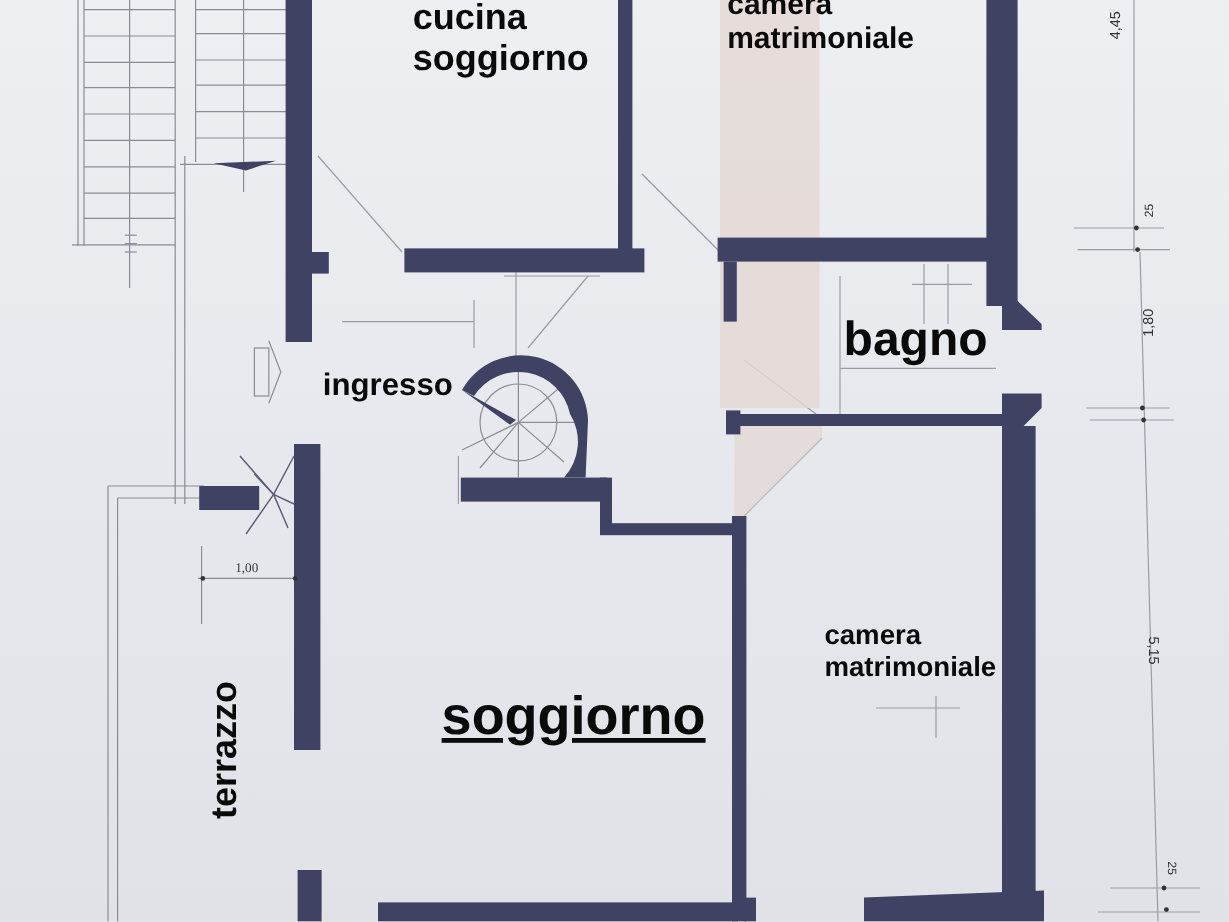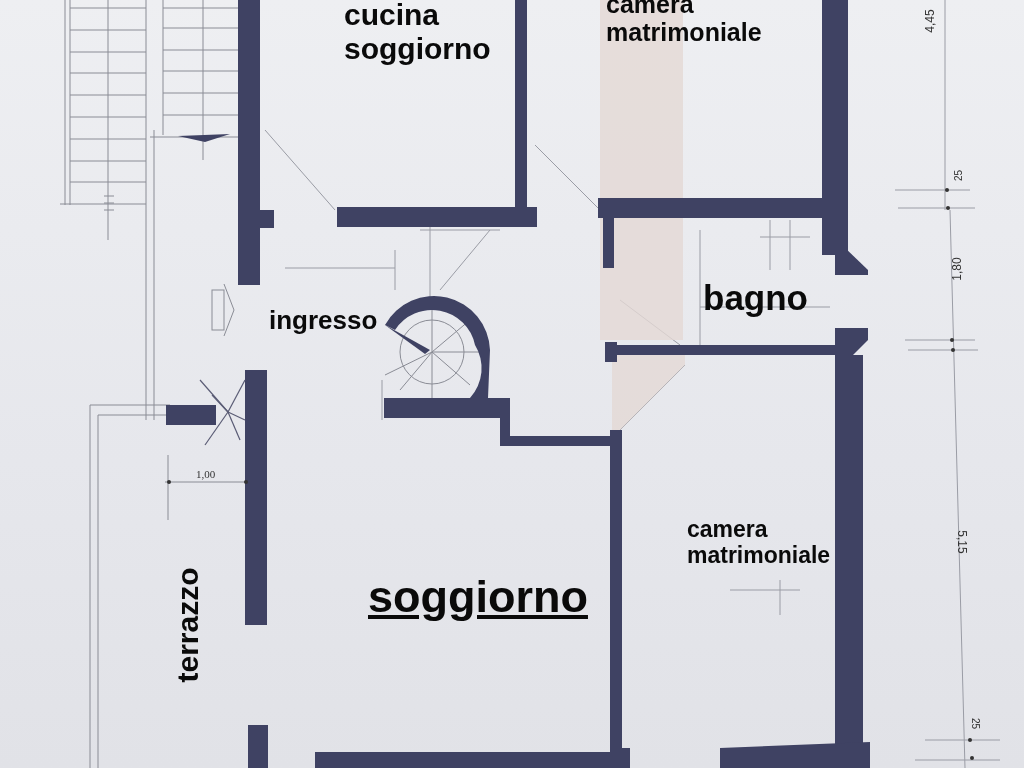--- a/index.html
+++ b/index.html
@@ -178,21 +178,21 @@
   </svg>
 
   <div class="label lbl-big two-line" style="left:344px; top:0px; font-size:30px;">
     <span>cucina</span>
     <span style="margin-top:4px;">soggiorno</span>
   </div>
   <div class="label two-line" style="left:606px; top:-8px; font-size:25px;">
     <span>camera</span>
     <span style="margin-top:3px;">matrimoniale</span>
   </div>
-  <div class="label" style="left:703px; top:280px; font-size:35px;">bagno</div>
+  <div class="label" style="left:703px; top:263px; font-size:40px;">bagno</div>
   <div class="label" style="left:269px; top:307px; font-size:26px;">ingresso</div>
   <div class="label" style="left:368px; top:574px; font-size:45px;text-decoration:underline;">soggiorno</div>
   <div class="label two-line" style="left:687px; top:518px; font-size:23px;">
     <span>camera</span>
     <span style="margin-top:3px;">matrimoniale</span>
   </div>
   <div class="label" style="left:118px; top:610px; font-size:30px; width:140px; text-align:center; transform:rotate(-90deg);">terrazzo</div>
 
   <div class="dim rot-neg" style="left:918px; top:14px;">4,45</div>
   <div class="dim rot-neg" style="left:953px; top:170px; font-size:10px;">25</div>

